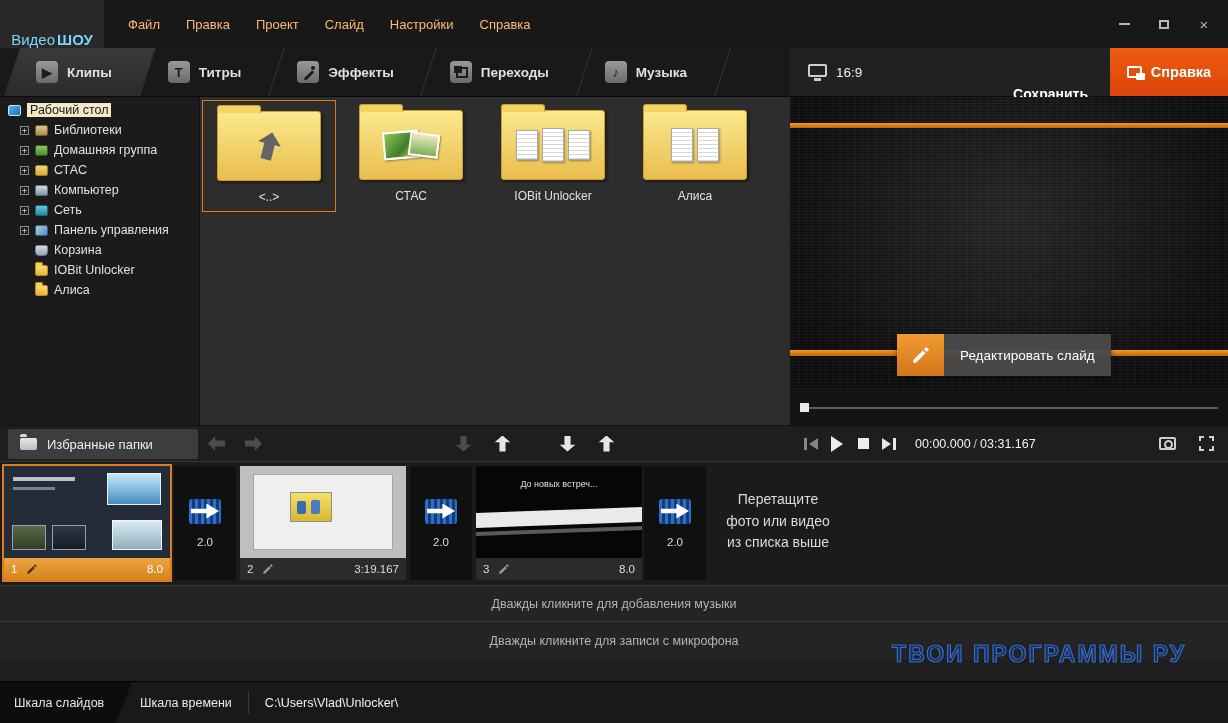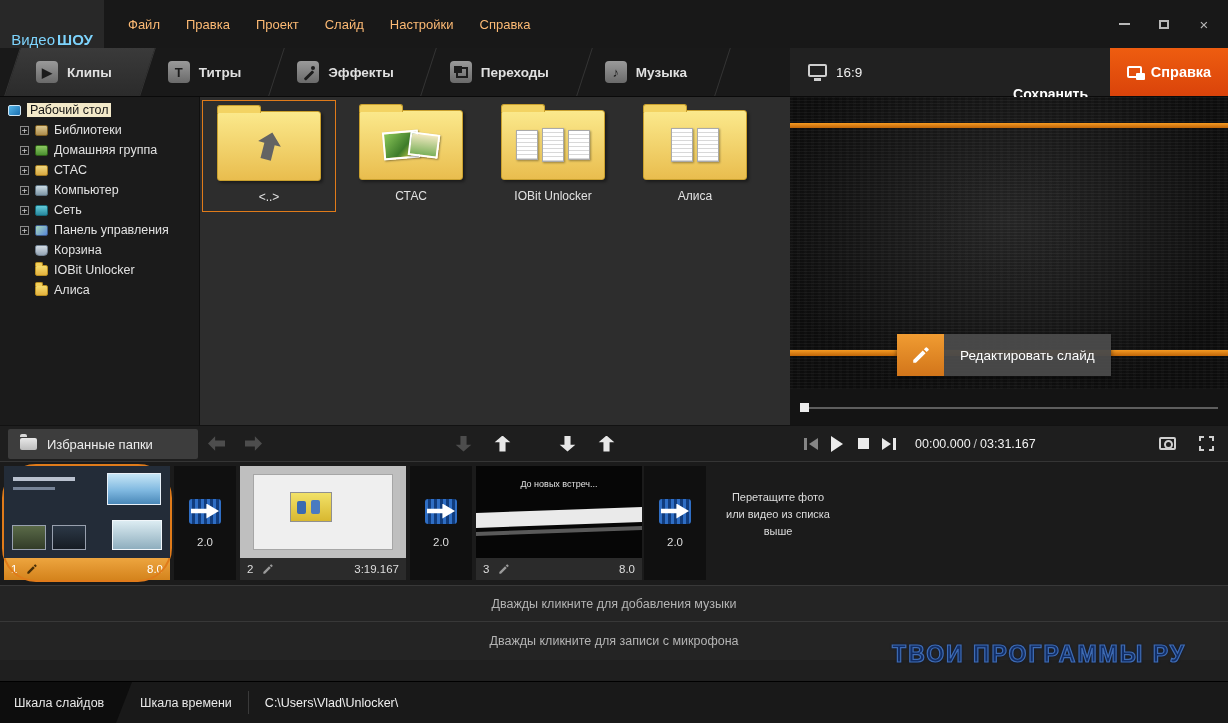--- a/index.html
+++ b/index.html
@@ -124,21 +124,21 @@
   .cam::before { content:""; position:absolute; left:3px; top:1px; width:5px; height:5px; border:2px solid #d0d0d0; border-radius:50%; }
   .fs { position:relative; width:15px; height:15px; margin-left:12px; }
   .fs i { position:absolute; width:5px; height:5px; border:0 solid #d0d0d0; }
   .fs i:nth-child(1){ left:0; top:0; border-left-width:2px; border-top-width:2px; }
   .fs i:nth-child(2){ right:0; top:0; border-right-width:2px; border-top-width:2px; }
   .fs i:nth-child(3){ left:0; bottom:0; border-left-width:2px; border-bottom-width:2px; }
   .fs i:nth-child(4){ right:0; bottom:0; border-right-width:2px; border-bottom-width:2px; }
 
   
   .timeline { position:absolute; left:0; top:461px; width:100%; height:124px; background:#1b1b1b; border-top:1px solid #353535; }
-  .slide { position:absolute; top:4px; width:166px; height:114px; background:#0f0f0f;border-radius:32px; }
+  .slide { position:absolute; top:4px; width:166px; height:114px; background:#0f0f0f; }
   .slide.selected { outline:2px solid #e07b1a; }
   .thumb { height:92px; position:relative; overflow:hidden; }
   .sbar { height:22px; background:#2b2b2b; display:flex; align-items:center; padding:0 7px; gap:9px; font-size:11.5px; color:#ddd; }
   .slide.selected .sbar { background:linear-gradient(#eda53f,#d4831c); color:#fff; }
   .sbar .dur { margin-left:auto; }
   .pencil-sm { width:12px; height:12px; display:block; }
   .thumb1 { background:#232c38; }
   .t1-l1 { position:absolute; left:9px; top:11px; width:62px; height:4px; background:#d4dcea; opacity:.85; }
   .t1-l2 { position:absolute; left:9px; top:21px; width:42px; height:3px; background:#9aa8c0; opacity:.7; }
   .t1-sky { position:absolute; right:9px; top:7px; width:54px; height:32px; background:linear-gradient(#c6e6f6,#7fb8e0 55%,#4a88b8); border:1px solid #e8f0f8; }
@@ -151,21 +151,21 @@
   .t2-img::before { content:""; position:absolute; left:6px; top:8px; width:9px; height:13px; background:#3a6ab0; border-radius:2px; }
   .t2-img::after { content:""; position:absolute; left:20px; top:7px; width:9px; height:14px; background:#4a7ac0; border-radius:2px; }
   .thumb3 { background:#060606; }
   .t3-text { position:absolute; left:0; top:13px; width:100%; text-align:center; font-size:9px; color:#e0e0e0; }
   .t3-stripe { position:absolute; left:-5px; right:-5px; top:44px; height:15px; background:#eaeaea; transform:rotate(-2deg); }
   .t3-stripe2 { position:absolute; left:-5px; right:-5px; top:63px; height:4px; background:#5a5a5a; transform:rotate(-2deg); }
   .chip { position:absolute; top:4px; width:62px; height:114px; background:#101010; display:flex; flex-direction:column; align-items:center; justify-content:center; gap:12px; }
   .chip-ic { width:32px; height:25px; position:relative; background:repeating-linear-gradient(90deg,#2f6ec4 0 3px,#113c7c 3px 6px); border-radius:3px; }
   .chip-ic::after { content:""; position:absolute; left:2px; right:2px; top:5px; bottom:5px; clip-path:polygon(0 35%,55% 35%,55% 0,100% 50%,55% 100%,55% 65%,0 65%); background:#fff; }
   .chip-val { font-size:11.5px; color:#ddd; }
-  .drop-hint { position:absolute; left:722px; top:27px; width:112px; font-size:11px; color:#dcdcdc; text-align:center; line-height:1.55; }
+  .drop-hint { position:absolute; left:722px; top:27px; width:112px; font-size:14px; color:#dcdcdc; text-align:center; line-height:1.55; }
 
   
   .track-row { position:absolute; left:0; width:100%; background:#242424; border-top:1px solid #383838; display:flex; align-items:center; justify-content:center; font-size:12.5px; color:#b4b4b4; }
   .track-music { top:585px; height:36px; }
   .track-voice { top:621px; height:39px; }
 
   .watermark { position:absolute; right:42px; top:641px; font-size:23px; font-weight:bold; letter-spacing:2px; color:#122e66; -webkit-text-stroke:1.2px #3f6cb4; text-shadow:0 0 3px #001030; z-index:5; }
 
   
   .statusbar { position:absolute; left:0; top:681px; width:100%; height:42px; background:#191919; border-top:1px solid #000; display:flex; align-items:center; font-size:12.5px; color:#e8e8e8; }

